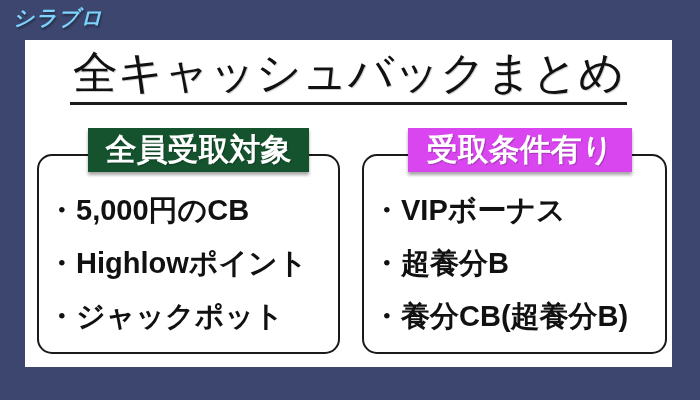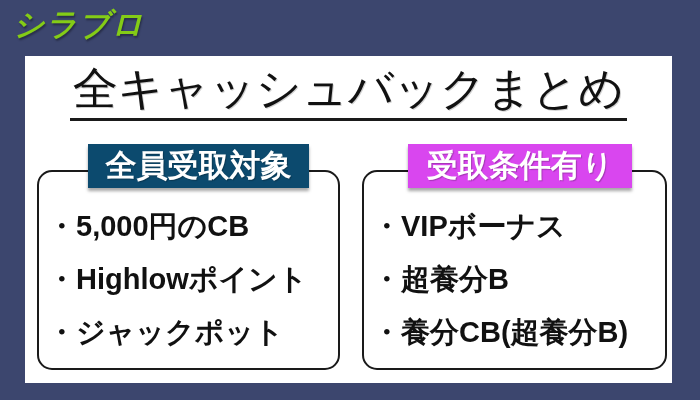--- a/index.html
+++ b/index.html
@@ -4,48 +4,48 @@
 <style>
   * { margin:0; padding:0; box-sizing:border-box; }
   html,body { width:700px; height:400px; overflow:hidden; }
   body {
     position:relative;
     background:#3C466E;
     font-family:"Liberation Sans","DejaVu Sans",sans-serif;
   }
   .logo {
     position:absolute; left:13px; top:4px;
-    font-size:31px; font-weight:bold; font-style:italic;
-    color:#84cc16; letter-spacing:1px;
+    font-size:21px; font-weight:bold; font-style:italic;
+    color:#7dd3fc; letter-spacing:1px;
     text-shadow:1px 2px 2px rgba(0,0,0,0.35);
     font-family:Liberation Serif, serif;
   }
   .card {
-    position:absolute; left:25px; top:56px;
+    position:absolute; left:25px; top:40px;
     width:647px; height:327px;
     background:#ffffff;
   }
   .title-wrap { position:absolute; left:0; top:7px; width:100%; text-align:center; }
   .title {
     display:inline-block;
     font-size:45px; font-weight:normal; color:#111111;
     line-height:1.15;
     padding:0 3px 3px 3px;
     border-bottom:3px solid #1a1a1a;
     text-shadow:1px 1px 0 rgba(0,0,0,0.18);
   }
   .badge {
     position:absolute; top:88px; height:44px;
     display:flex; align-items:center; justify-content:center;
     color:#ffffff; font-size:31px; font-weight:bold;
     z-index:2;
     box-shadow:0 3px 3px rgba(0,0,0,0.35);
     text-shadow:1px 1px 1px rgba(0,0,0,0.25);
   }
-  .badge.red  { left:63px;  width:221px; background:#0c4a6e; }
+  .badge.red  { left:63px;  width:221px; background:#14532d; }
   .badge.blue { left:383px; width:224px; background:#d946ef; }
   .listbox {
     position:absolute; top:114px; height:200px;
     border:2px solid #1a1a1a; border-radius:15px;
     background:#ffffff; z-index:1;
   }
   .listbox.left  { left:12px;  width:303px; }
   .listbox.right { left:337px; width:305px; }
   .items { list-style:none; padding:28px 0 0 8px; }
   .items li {

